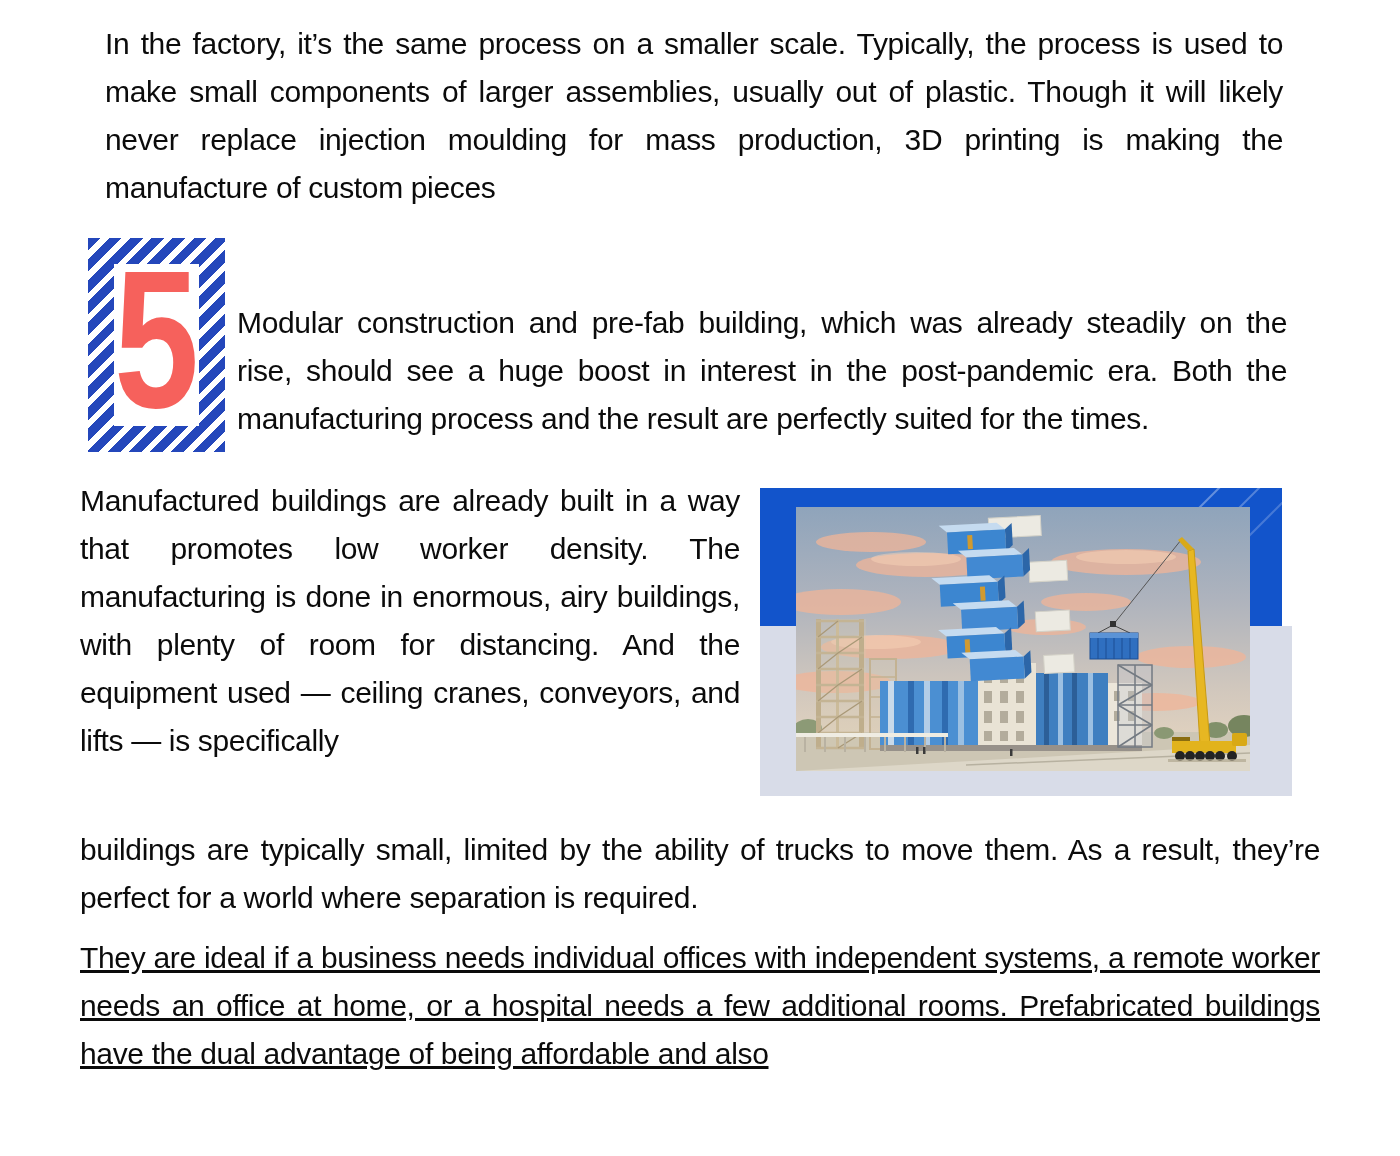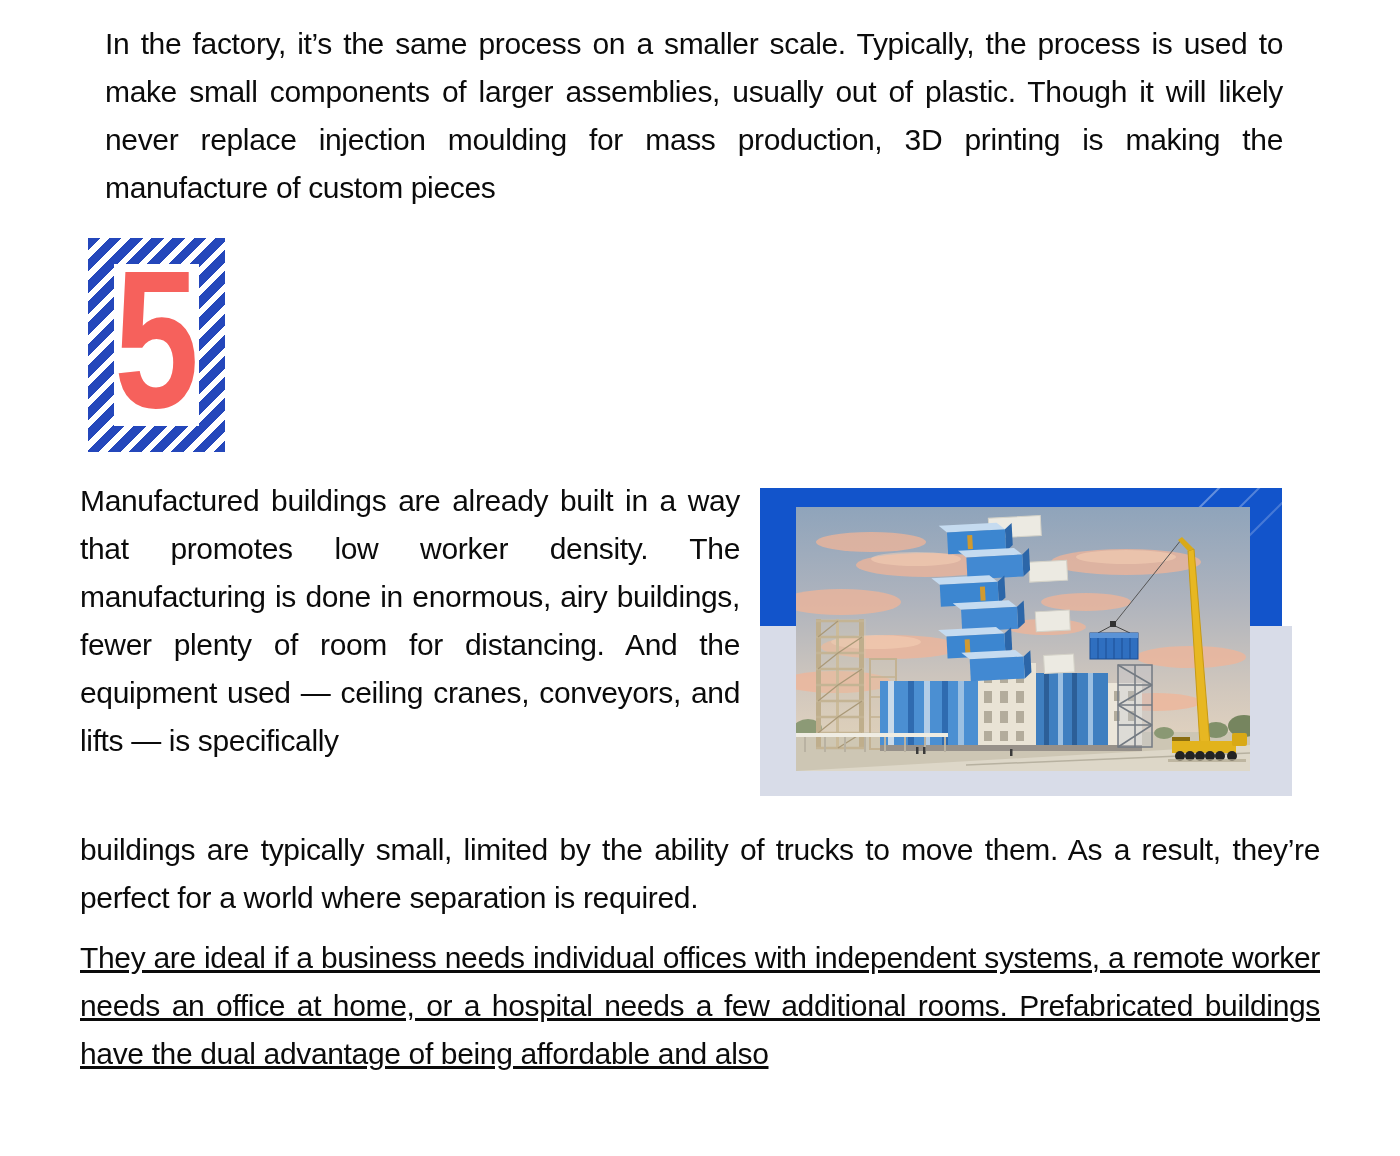--- a/index.html
+++ b/index.html
@@ -95,20 +95,21 @@
     <span class="seg">In the factory, it’s the same process on a smaller scale. Typically, the process is used to make small components of larger assemblies, usually out of plastic. Though it will likely never replace injection moulding for mass production, 3D printing is making the manufacture of custom pieces</span>
   </div>
 
   <div class="badge">
     <div class="badge-inner">
       <div class="badge-number">5</div>
     </div>
   </div>
 
 
+  <div class="para lead">Modular construction and pre-fab building, which was already steadily on the rise, should see a huge boost in interest in the post-pandemic era. Both the manufacturing process and the result are perfectly suited for the times.</div>
 
   <div class="para body-block">
 
     <div class="figure">
       <div class="frame-blue">
         <span class="streak s1"></span>
         <span class="streak s2"></span>
         <span class="streak s3"></span>
       </div>
       <div class="frame-gray"></div>
@@ -328,21 +329,21 @@
             <circle cx="404" cy="249" r="5"></circle>
               <circle cx="414" cy="249" r="5"></circle>
             <circle cx="424" cy="249" r="5"></circle>
               <circle cx="436" cy="249" r="5"></circle>
           </g>
           <rect x="372" y="252" width="78" height="3" fill="#b0a890" opacity="0.7"></rect>
         </g>
       </svg>
     </div>
 
-    <span class="seg">Manufactured buildings are already built in a way that promotes low worker density. The manufacturing is done in enormous, airy buildings, fewer plenty of room for distancing. And the equipment used — ceiling cranes, conveyors, and lifts — is specifically</span>
+    <span class="seg">Manufactured buildings are already built in a way that promotes low worker density. The manufacturing is done in enormous, airy buildings, with plenty of room for distancing. And the equipment used — ceiling cranes, conveyors, and lifts — is specifically</span>
     <span class="seg clear-seg">buildings are typically small, limited by the ability of trucks to move them. As a result, they’re perfect for a world where separation is required.</span>
   </div>
 
   <div class="para closing">
     <span class="seg">They are ideal if a business needs individual offices with independent systems, a remote worker needs an office at home, or a hospital needs a few additional rooms. Prefabricated buildings have the dual advantage of being affordable and also</span>
   </div>
 
 </div>
 
 </body></html>

